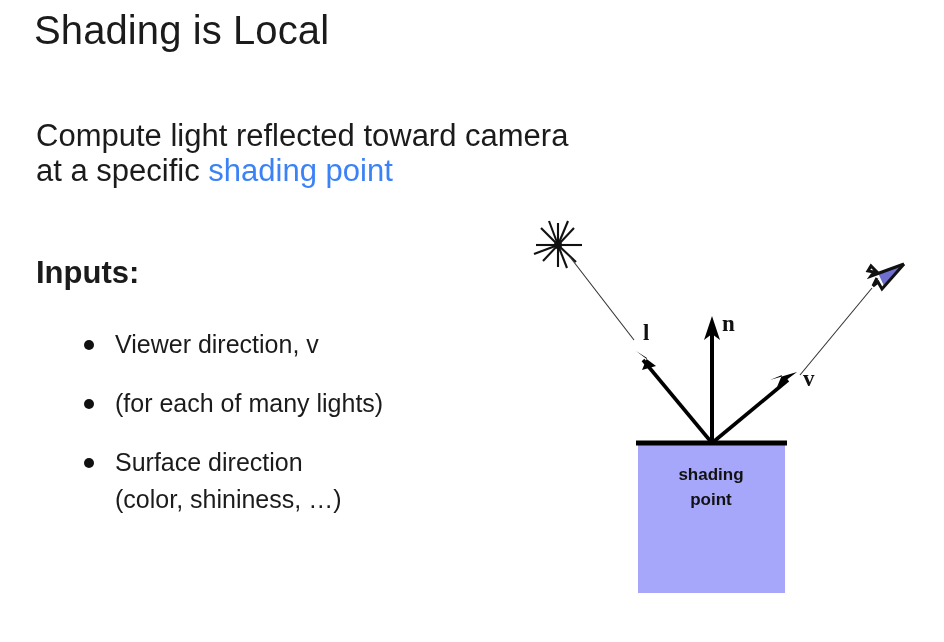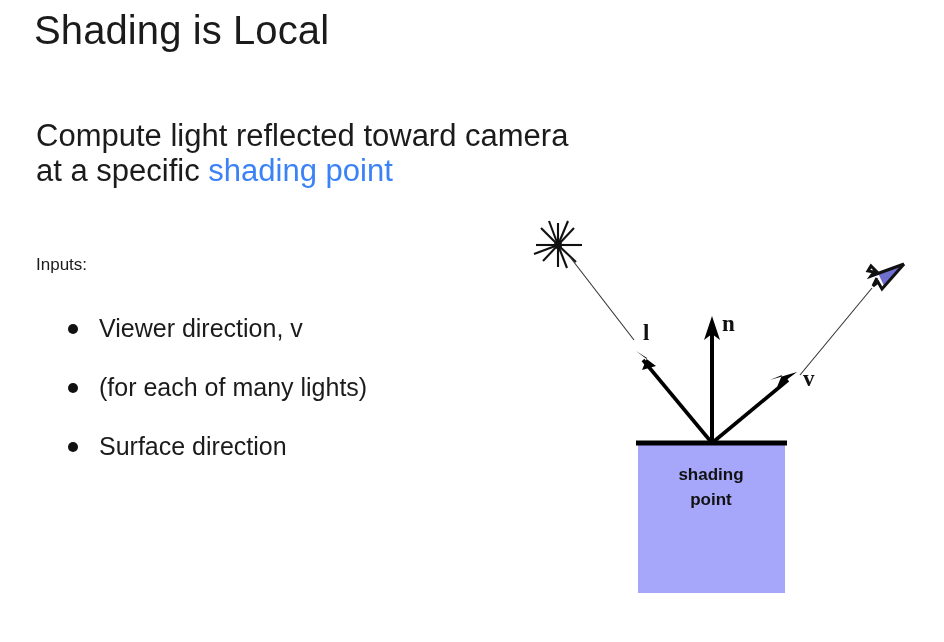--- a/index.html
+++ b/index.html
@@ -51,32 +51,32 @@
     white-space: nowrap;
   }
   .hl-red {
     color: #3b82f6;
   }
 
   #inputs-label {
     position: absolute;
     left: 36px;
     top: 255px;
-    font-size: 17px;
-    font-weight: 400;
+    font-size: 31px;
+    font-weight: 700;
     color: #1b1b1b;
   }
 
   
   #bullet-list {
     position: absolute;
     left: 64px;
     top: 310px;
     width: 470px;
-    margin: 0;
+    margin: 16px;
     padding: 0;
     list-style: none;
   }
   .bullet-item {
     position: relative;
     padding-left: 35px;
     margin-bottom: 22px;
     font-size: 25px;
     font-weight: 300;
     line-height: 37px;
@@ -141,20 +141,21 @@
       <span class="dot"></span>
       <span>Viewer direction, v</span>
     </li>
     <li class="bullet-item">
       <span class="dot"></span>
       <span class="bullet-sub">(for each of many lights)</span>
     </li>
     <li class="bullet-item">
       <span class="dot"></span>
       <span>Surface direction</span>
+      <span class="bullet-sub">(color, shininess, …)</span>
     </li>
   </ul>
 
   <div id="diagram">
     <svg width="444" height="430" viewBox="0 0 444 430" xmlns="http://www.w3.org/2000/svg">
 
       <g stroke="#111111" stroke-width="2.1" stroke-linecap="butt">
         <line x1="58" y1="55" x2="58" y2="33"></line>
         <line x1="58" y1="55" x2="58" y2="77"></line>
         <line x1="58" y1="55" x2="36" y2="55"></line>

